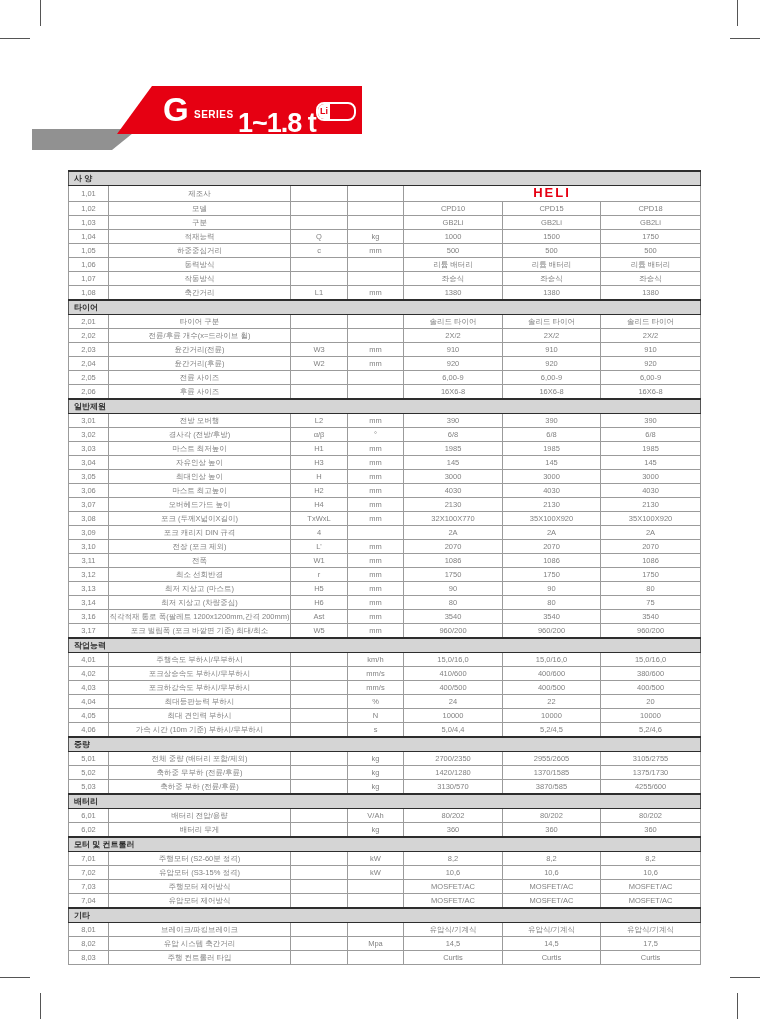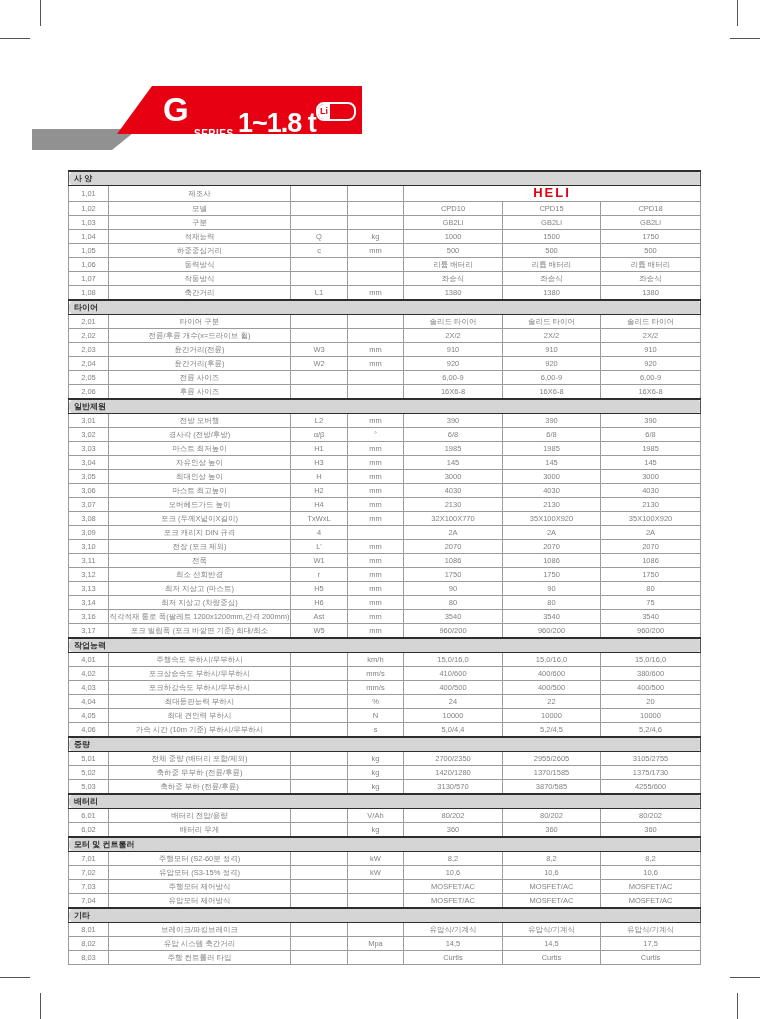--- a/index.html
+++ b/index.html
@@ -11,37 +11,37 @@
   .crop{position:absolute;background:#555;}
   .crop.h{height:1px;width:30px;}
   .crop.v{width:1px;height:26px;}
 
   
   .gray-strip{position:absolute;left:32px;top:129px;width:106px;height:21px;background:#919191;
               clip-path:polygon(0 0,100% 0,calc(100% - 26px) 100%,0 100%);}
   .banner{position:absolute;left:117px;top:86px;width:245px;height:48px;background:#e60012;
           clip-path:polygon(35px 0,100% 0,100% 100%,0 100%);color:#fff;}
   .banner .g{position:absolute;left:46px;top:0px;font-size:33px;font-weight:bold;line-height:48px;}
-  .banner .ser{position:absolute;left:77px;top:23px;font-size:10px;font-weight:bold;letter-spacing:.5px;margin-top:19px;}
+  .banner .ser{position:absolute;left:77px;top:23px;font-size:10px;font-weight:bold;letter-spacing:.5px;}
   .banner .cap{position:absolute;left:121px;top:12px;font-size:27px;font-weight:bold;line-height:50px;letter-spacing:-1px;}
   .badge{position:absolute;left:199px;top:16px;height:15px;border:2px solid #fff;border-radius:8px;
          display:flex;align-items:stretch;overflow:hidden;}
   .badge .li{background:#fff;color:#e60012;font-weight:bold;font-size:9px;line-height:15px;padding:0 2px;}
   .badge .ion{color:#fff;font-weight:bold;font-size:9px;line-height:15px;padding:12px 3px;letter-spacing:.5px;}
 
   
   table.spec{position:absolute;left:68px;top:170px;width:632px;border-collapse:collapse;
              table-layout:fixed;border:1px solid #555;}
   table.spec td{border:1px solid #9b9b9b;height:13px;line-height:13px;padding:0;
                 font-size:7.5px;color:#828282;text-align:center;overflow:hidden;white-space:nowrap;}
   td.c-label{text-align:left;padding-left:5px;margin-left:24px;}
   tr.section-row td{background:#d5d5d5;color:#2d2d2d;font-weight:bold;text-align:left;
                     padding-left:5px;font-size:8px;height:13px;
                     border-top:2px solid #2d2d2d;border-bottom:1px solid #2d2d2d;
-                    border-left:1px solid #555;border-right:1px solid #555;border-radius:6px;}
+                    border-left:1px solid #555;border-right:1px solid #555;}
   .heli-logo{color:#e60012;font-weight:bold;font-size:13px;letter-spacing:2px;}
   col.w-no{width:40px;} col.w-label{width:182px;} col.w-sym{width:57px;} col.w-unit{width:56px;}
   col.w-v1{width:99px;} col.w-v2{width:98px;} col.w-v3{width:100px;}
 </style>
 </head>
 <body>
 
 <div class="page">
 
   <div class="crop v" style="left:40px;top:0;"></div>

